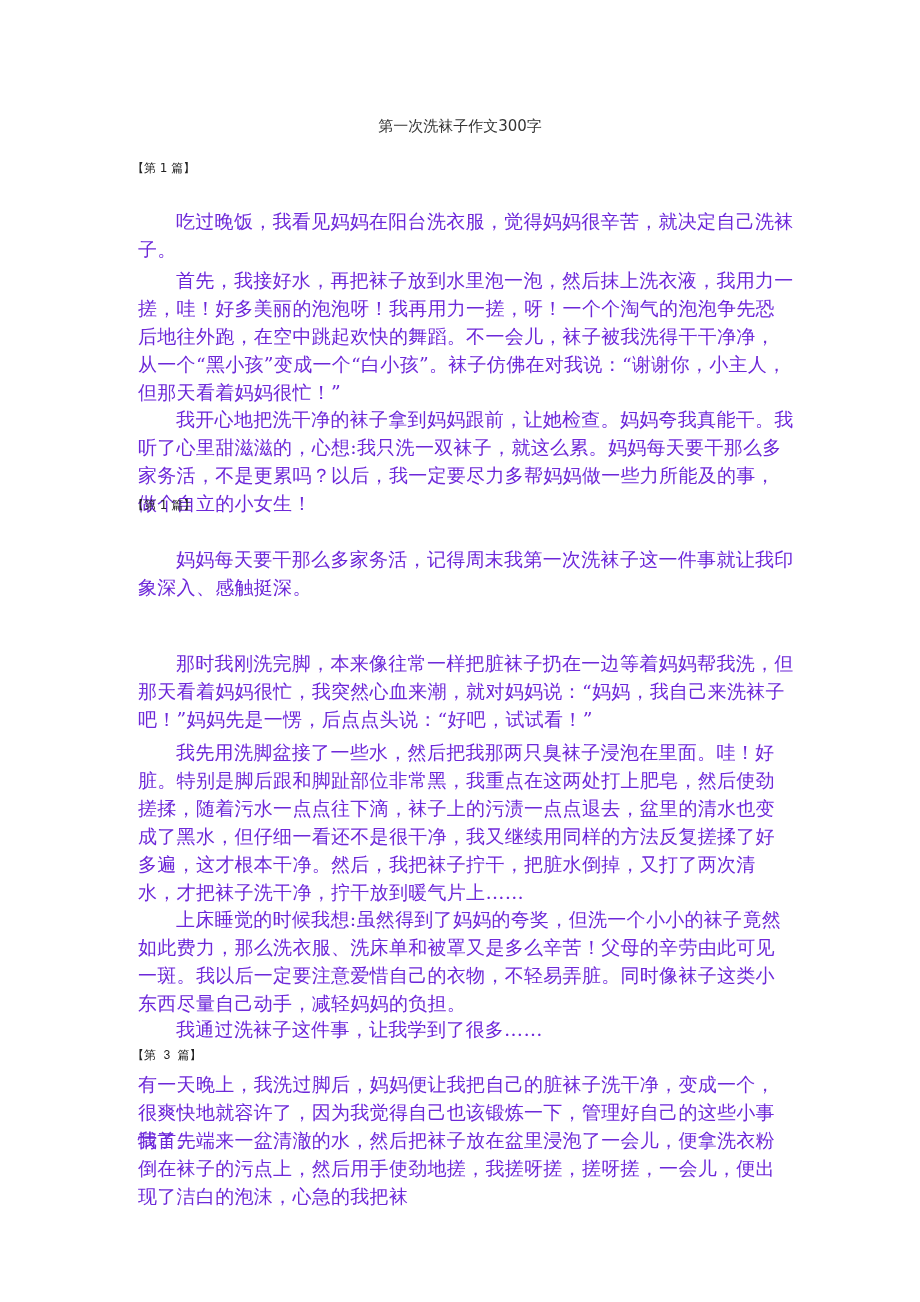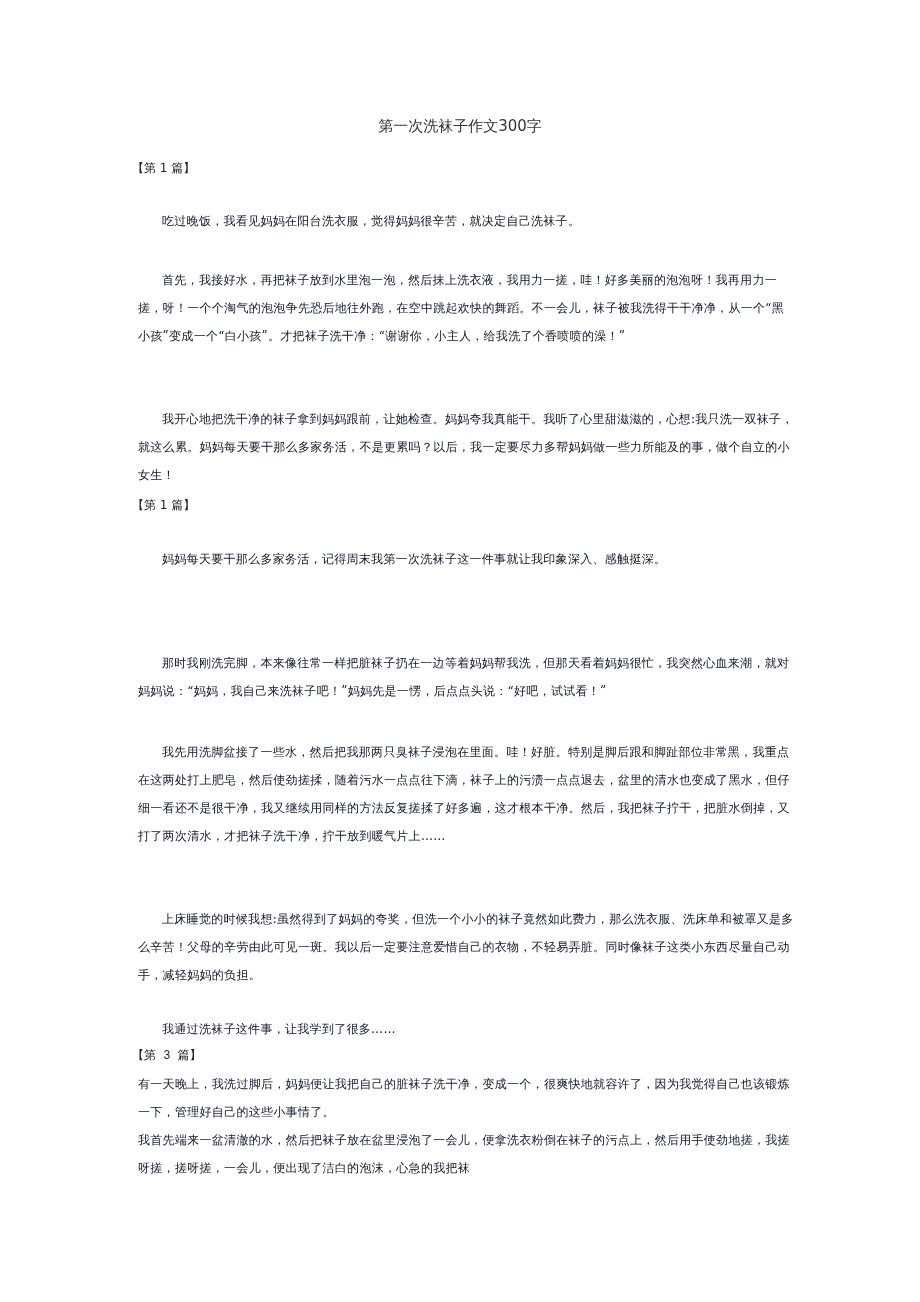--- a/index.html
+++ b/index.html
@@ -30,24 +30,24 @@
       text-align: center;
       font-size: 15px;
       line-height: 24px;
       font-family: "DejaVu Sans", "Liberation Sans", sans-serif;
       color: #333333;
     }
     .block {
       position: absolute;
       left: 138px;
       width: 656px;
-      font-size: 12px;
+      font-size: 19px;
       line-height: 28px;
       letter-spacing: 0.3px;
-      color: #0f172a;
+      color: #6d28d9;
     }
     .heading {
       position: absolute;
       left: 132px;
       font-size: 12px;
       line-height: 24px;
       font-family: "DejaVu Sans", "Liberation Sans", sans-serif;
       color: #222222;
     }
     .indent {
@@ -61,21 +61,21 @@
 <body>
 
 <div class="page">
 
   <div class="title">第一次洗袜子作文300字</div>
 
   <div class="heading" style="top:156px;">【第 1 篇】</div>
 
   <p class="block indent" style="top:207px;">吃过晚饭，我看见妈妈在阳台洗衣服，觉得妈妈很辛苦，就决定自己洗袜子。</p>
 
-  <p class="block indent" style="top:266px;">首先，我接好水，再把袜子放到水里泡一泡，然后抹上洗衣液，我用力一搓，哇！好多美丽的泡泡呀！我再用力一搓，呀！一个个淘气的泡泡争先恐后地往外跑，在空中跳起欢快的舞蹈。不一会儿，袜子被我洗得干干净净，从一个“黑小孩”变成一个“白小孩”。才把袜子洗干净：“谢谢你，小主人，给我洗了个香喷喷的澡！”</p>
+  <p class="block indent" style="top:266px;">首先，我接好水，再把袜子放到水里泡一泡，然后抹上洗衣液，我用力一搓，哇！好多美丽的泡泡呀！我再用力一搓，呀！一个个淘气的泡泡争先恐后地往外跑，在空中跳起欢快的舞蹈。不一会儿，袜子被我洗得干干净净，从一个“黑小孩”变成一个“白小孩”。袜子仿佛在对我说：“谢谢你，小主人，但那天看着妈妈很忙！”</p>
 
   <p class="block indent" style="top:405px;">我开心地把洗干净的袜子拿到妈妈跟前，让她检查。妈妈夸我真能干。我听了心里甜滋滋的，心想:我只洗一双袜子，就这么累。妈妈每天要干那么多家务活，不是更累吗？以后，我一定要尽力多帮妈妈做一些力所能及的事，做个自立的小女生！</p>
 
   <div class="heading" style="top:493px;">【第 1 篇】</div>
 
   <p class="block indent" style="top:545px;">妈妈每天要干那么多家务活，记得周末我第一次洗袜子这一件事就让我印象深入、感触挺深。</p>
 
   <p class="block indent" style="top:649px;">那时我刚洗完脚，本来像往常一样把脏袜子扔在一边等着妈妈帮我洗，但那天看着妈妈很忙，我突然心血来潮，就对妈妈说：“妈妈，我自己来洗袜子吧！”妈妈先是一愣，后点点头说：“好吧，试试看！”</p>
 
   <p class="block indent" style="top:738px;">我先用洗脚盆接了一些水，然后把我那两只臭袜子浸泡在里面。哇！好脏。特别是脚后跟和脚趾部位非常黑，我重点在这两处打上肥皂，然后使劲搓揉，随着污水一点点往下滴，袜子上的污渍一点点退去，盆里的清水也变成了黑水，但仔细一看还不是很干净，我又继续用同样的方法反复搓揉了好多遍，这才根本干净。然后，我把袜子拧干，把脏水倒掉，又打了两次清水，才把袜子洗干净，拧干放到暖气片上……</p>

